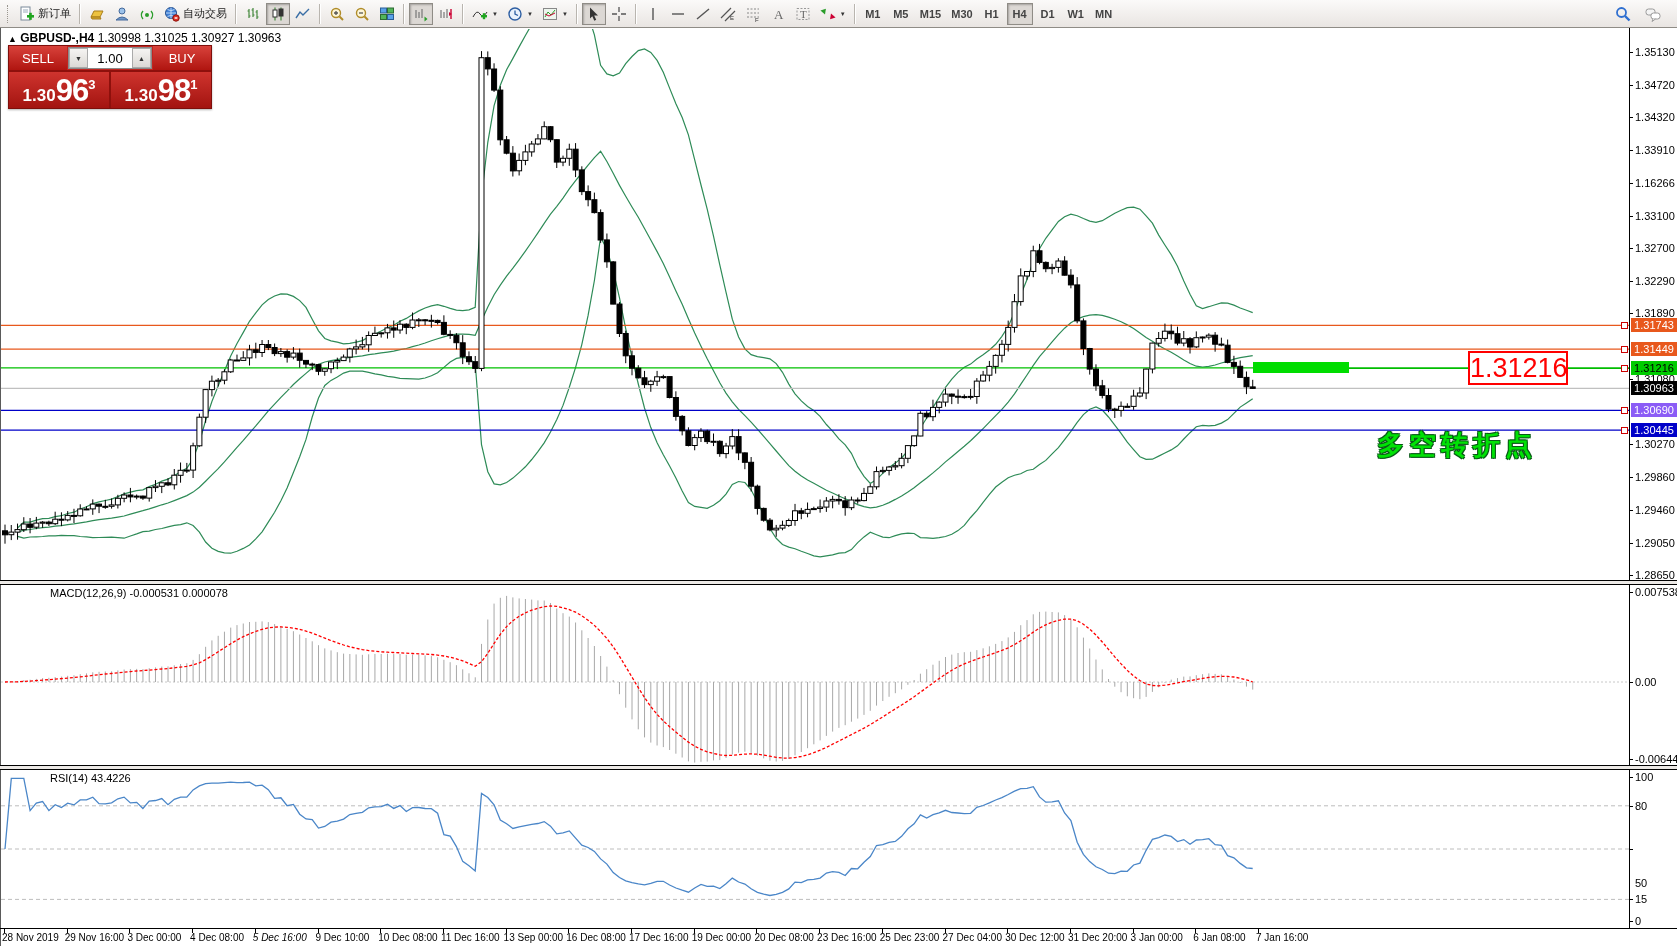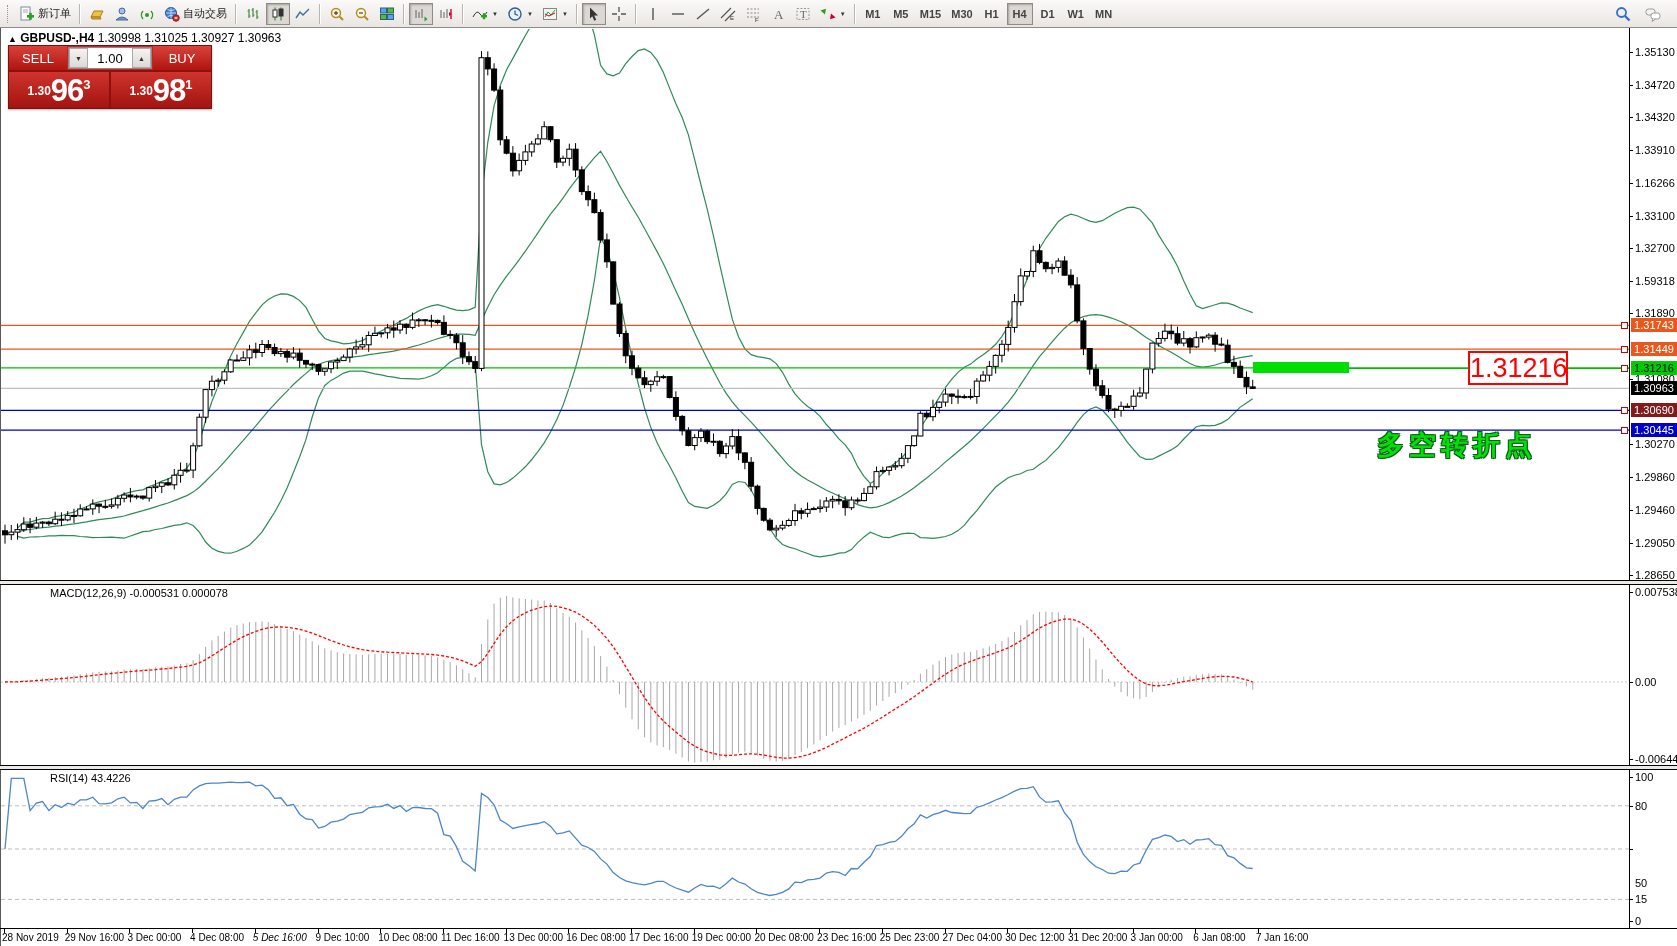--- a/index.html
+++ b/index.html
@@ -36,21 +36,21 @@
   .ocp-btn{flex:0 0 58px;color:#fff;font-size:13px;display:flex;align-items:center;justify-content:center;
        background:linear-gradient(#d8423b,#b01510);cursor:pointer;}
   .lot{flex:1;background:#fff;border:1px solid #8a8a8a;display:flex;align-items:stretch;margin:1px;}
   .lot .spin{width:17px;background:linear-gradient(#f5f4f2,#dcd9d5);border:1px solid #aaa;
        display:flex;align-items:center;justify-content:center;font-size:7px;color:#333;cursor:pointer;}
   .lot .val{flex:1;display:flex;align-items:center;justify-content:center;font-size:13px;}
   .ocp-row2{display:flex;height:36px;border-top:2px solid #8e100c;}
   .px{flex:1;color:#fff;display:flex;align-items:flex-end;justify-content:center;padding-bottom:2px;
       background:linear-gradient(#cf342e,#a31410);}
   .px+.px{border-left:2px solid #8e100c;}
-  .px .small{font-size:12px;font-weight:bold;margin-bottom:8px;}
+  .px .small{font-size:17px;font-weight:bold;margin-bottom:0;}
   .px .big{font-size:31px;font-weight:bold;line-height:30px;letter-spacing:-1px;}
   .px .sup{font-size:13px;font-weight:bold;margin-bottom:14px;}
   
   #price-box{position:absolute;left:1468px;width:96px;height:30px;border:2px solid #ff0000;background:#fff;
       color:#ff0000;font-size:27px;line-height:30px;text-align:center;z-index:6;letter-spacing:0px;}
   #cn-note{position:absolute;left:1377px;top:427px;font-size:27px;font-weight:bold;color:#00e205;
       letter-spacing:5px;z-index:6;white-space:nowrap;
       text-shadow:1px 1px 0 #0a5a18,-1px -1px 0 #0a5a18,1px -1px 0 #0a5a18,-1px 1px 0 #0a5a18;}
   #green-bar{position:absolute;left:1253px;width:96px;height:11px;background:#00dd00;z-index:5;}
   .conn{position:absolute;height:1px;background:#00bb00;z-index:4;}
@@ -959,21 +959,21 @@
     <div class="ptick" style="top: 111.207px;">1.34320</div>
     <div class="tickmark" style="top: 117.207px;"></div>
     <div class="ptick" style="top: 144.325px;">1.33910</div>
     <div class="tickmark" style="top: 150.325px;"></div>
     <div class="ptick" style="top: 176.635px;">1.16266</div>
     <div class="tickmark" style="top: 182.635px;"></div>
     <div class="ptick" style="top: 209.753px;">1.33100</div>
     <div class="tickmark" style="top: 215.753px;"></div>
     <div class="ptick" style="top: 242.063px;">1.32700</div>
     <div class="tickmark" style="top: 248.063px;"></div>
-    <div class="ptick" style="top: 275.181px;">1.59318</div>
+    <div class="ptick" style="top: 275.181px;">1.32290</div>
     <div class="tickmark" style="top: 281.181px;"></div>
     <div class="ptick" style="top: 307.491px;">1.31890</div>
     <div class="tickmark" style="top: 313.491px;"></div>
     <div class="ptick" style="top: 372.919px;">1.31080</div>
     <div class="tickmark" style="top: 378.919px;"></div>
     <div class="ptick" style="top: 438.347px;">1.30270</div>
     <div class="tickmark" style="top: 444.347px;"></div>
     <div class="ptick" style="top: 471.465px;">1.29860</div>
     <div class="tickmark" style="top: 477.465px;"></div>
     <div class="ptick" style="top: 503.775px;">1.29460</div>
@@ -982,21 +982,21 @@
     <div class="tickmark" style="top: 542.893px;"></div>
     <div class="ptick" style="top: 569.204px;">1.28650</div>
     <div class="tickmark" style="top: 575.204px;"></div>
     <div class="chip" style="top: 318.365px; background: rgb(232, 88, 28); color: rgb(255, 255, 255);">1.31743</div>
     <div class="sqmark" style="top: 322.365px;"></div>
     <div class="chip" style="top: 342.113px; background: rgb(232, 88, 28); color: rgb(255, 255, 255);">1.31449</div>
     <div class="sqmark" style="top: 346.113px;"></div>
     <div class="chip" style="top: 360.934px; background: rgb(0, 204, 0); color: rgb(0, 0, 0);">1.31216</div>
     <div class="sqmark" style="top: 364.934px;"></div>
     <div class="chip" style="top: 381.37px; background: rgb(0, 0, 0); color: rgb(255, 255, 255); z-index: 7;">1.30963</div>
-    <div class="chip" style="top: 403.422px; background: #7f1d1d; color: rgb(255, 255, 255);">1.30690</div>
+    <div class="chip" style="top: 403.422px; background: #8b5cf6; color: rgb(255, 255, 255);">1.30690</div>
     <div class="sqmark" style="top: 407.422px;"></div>
     <div class="chip" style="top: 423.212px; background: rgb(0, 0, 200); color: rgb(255, 255, 255);">1.30445</div>
     <div class="sqmark" style="top: 427.212px;"></div>
     <div class="ptick" style="top: 586.048px;">0.007538</div>
     <div class="tickmark" style="top: 592.048px;"></div>
     <div class="ptick" style="top: 676px;">0.00</div>
     <div class="tickmark" style="top: 682px;"></div>
     <div class="ptick" style="top: 752.921px;">-0.006446</div>
     <div class="tickmark" style="top: 758.921px;"></div>
     <div class="ptick" style="top: 771px;">100</div>
@@ -1018,21 +1018,21 @@
     <div class="tlabel" style="left: 190.1px;">4 Dec 08:00</div>
     <div class="ttick" style="left: 192.1px;"></div>
     <div class="tlabel" style="left: 252.8px; font-style: italic;">5 Dec 16:00</div>
     <div class="ttick" style="left: 254.8px;"></div>
     <div class="tlabel" style="left: 315.5px;">9 Dec 10:00</div>
     <div class="ttick" style="left: 317.5px;"></div>
     <div class="tlabel" style="left: 378.2px;">10 Dec 08:00</div>
     <div class="ttick" style="left: 380.2px;"></div>
     <div class="tlabel" style="left: 440.9px;">11 Dec 16:00</div>
     <div class="ttick" style="left: 442.9px;"></div>
-    <div class="tlabel" style="left: 503.6px;">13 Dec 00:00</div>
+    <div class="tlabel" style="left: 503.6px;">13 Sep 00:00</div>
     <div class="ttick" style="left: 505.6px;"></div>
     <div class="tlabel" style="left: 566.3px;">16 Dec 08:00</div>
     <div class="ttick" style="left: 568.3px;"></div>
     <div class="tlabel" style="left: 629px;">17 Dec 16:00</div>
     <div class="ttick" style="left: 631px;"></div>
     <div class="tlabel" style="left: 691.7px;">19 Dec 00:00</div>
     <div class="ttick" style="left: 693.7px;"></div>
     <div class="tlabel" style="left: 754.4px;">20 Dec 08:00</div>
     <div class="ttick" style="left: 756.4px;"></div>
     <div class="tlabel" style="left: 817.1px;">23 Dec 16:00</div>

